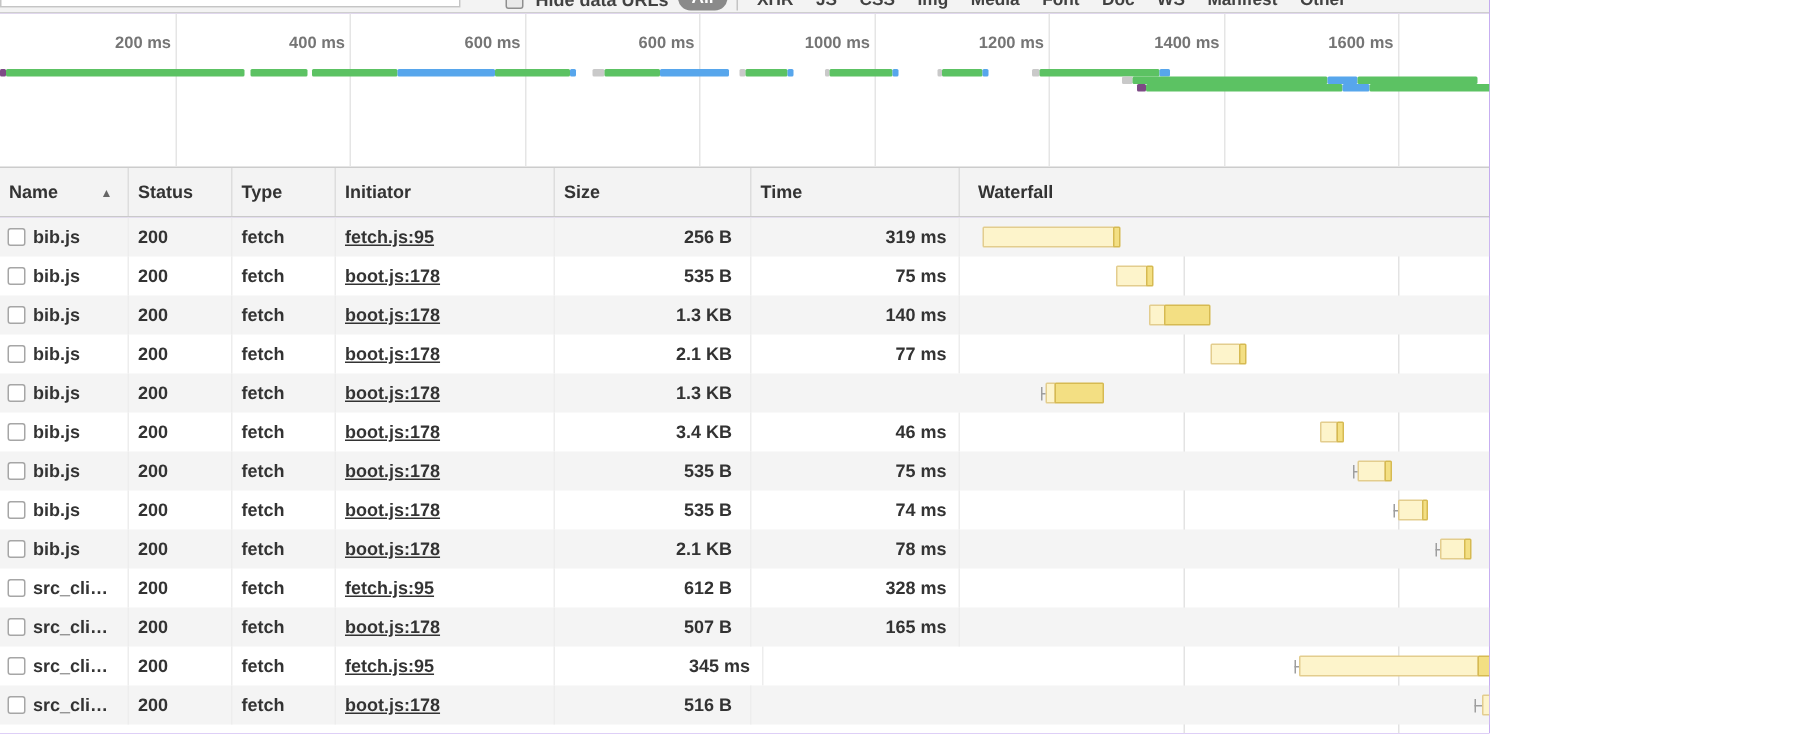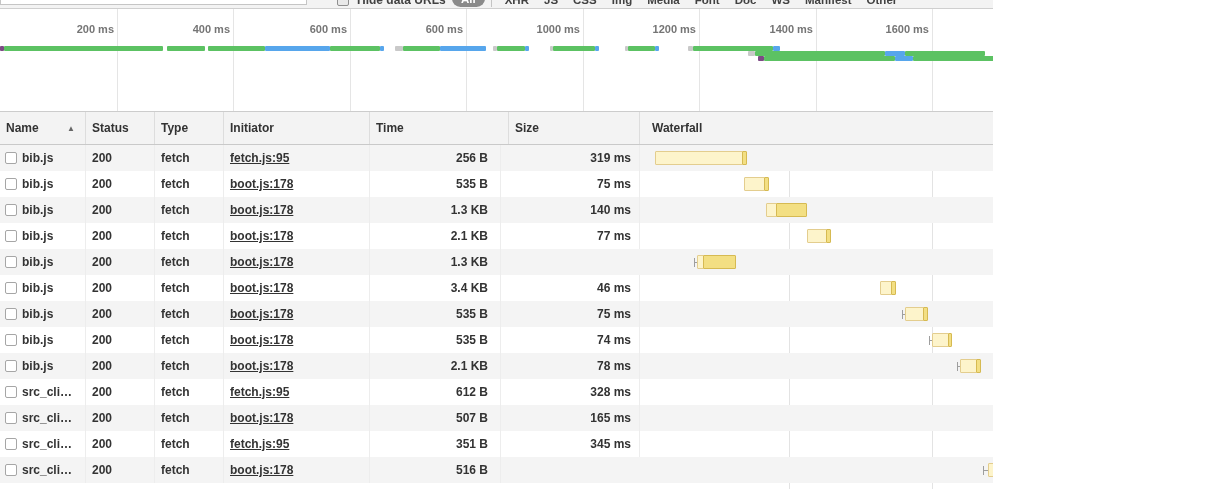--- a/index.html
+++ b/index.html
@@ -143,25 +143,25 @@
       </div>
       <div class="hcell c1">
         <span>Status</span>
       </div>
       <div class="hcell c2">
         <span>Type</span>
       </div>
       <div class="hcell c3">
         <span>Initiator</span>
       </div>
+      <div class="hcell c4">
+        <span>Size</span>
+      </div>
       <div class="hcell c5">
         <span>Time</span>
-      </div>
-      <div class="hcell c4">
-        <span>Size</span>
       </div>
       <div class="hcell c6">
         <span>Waterfall</span>
       </div>
     </div>
 
   <div class="rows">
       <div class="wf-grid" style="left: 789px;"></div>
       <div class="wf-grid" style="left: 932px;"></div>
       <div class="wf-grid" style="left: 1073px;"></div>
@@ -383,21 +383,20 @@
       <div class="row">
         <div class="cell c0">
           <div class="rw-check"></div>
           <span>src_cli…</span>
         </div>
         <div class="cell c1">200</div>
         <div class="cell c2">fetch</div>
         <div class="cell c3">
           <span class="link">fetch.js:95</span>
         </div>
-        <div class="cell c4 num">351 B</div>
         <div class="cell c5 num">345 ms</div>
         <div class="cell c6">
           <div class="bar" style="left: 354px;">
             <div class="tick" style="width: 3px;"></div>
             <div class="light" style="width: 120px;"></div>
             <div class="dark" style="width: 13px;"></div>
           </div>
         </div>
       </div>
       <div class="row odd">

